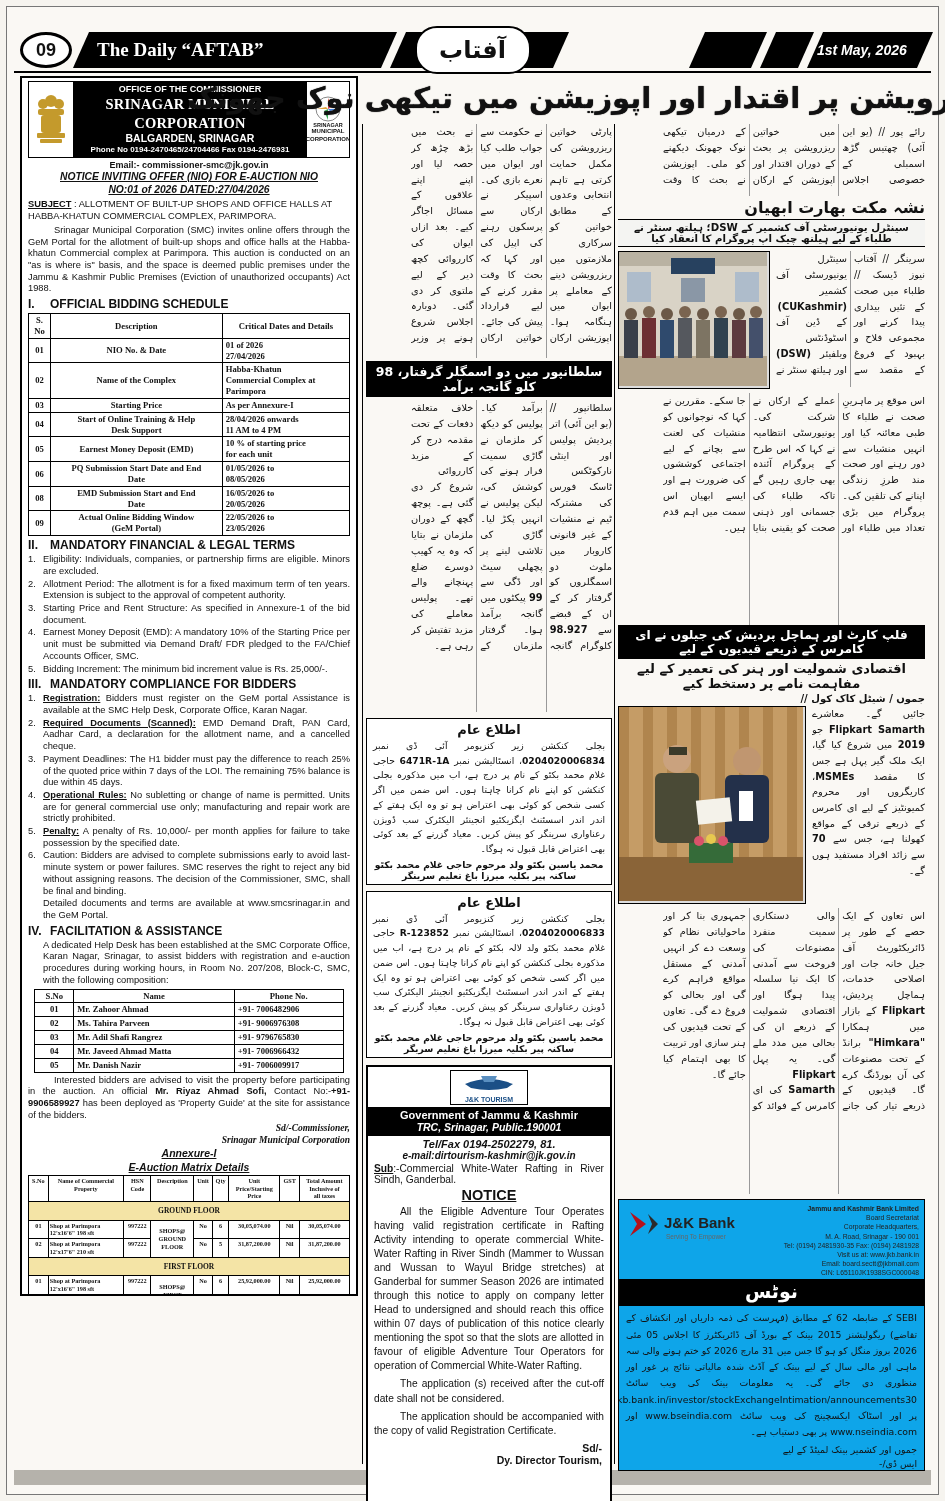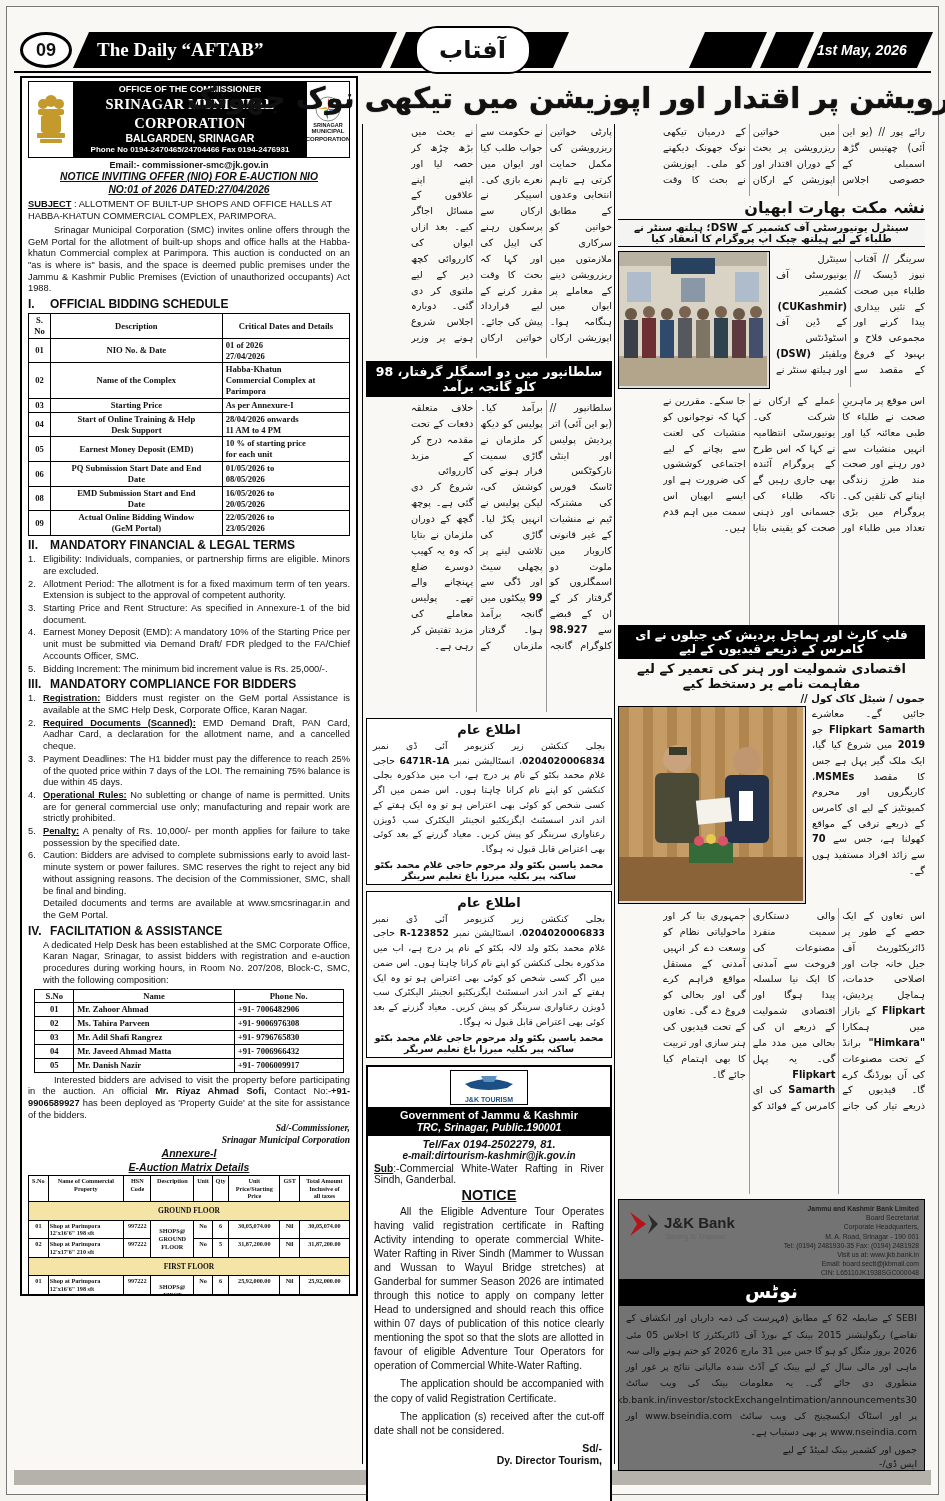--- a/index.html
+++ b/index.html
@@ -86,21 +86,21 @@
   .rightcol{position:absolute;left:618px;top:124px;width:307px;}
   .nashahead{direction:rtl;font-family:"DejaVu Sans",sans-serif;font-weight:bold;font-size:16px;text-align:right;margin-top:2px;}
   .subheadbar{border-top:1.5px solid #000;border-bottom:1.5px solid #000;background:#f4f4f2;direction:rtl;font-family:"DejaVu Sans",sans-serif;font-size:10.2px;font-weight:bold;text-align:center;padding:2px 1px;margin:2px 0 4px;}
   .photoflex{display:flex;gap:6px;}
   .photoframe{border:1px solid #000;background:#ddd;flex:none;}
   .fliphead1{font-size:12.2px;padding:3px 2px;}
   .fliphead2{direction:rtl;font-family:"DejaVu Sans",sans-serif;font-weight:bold;font-size:13px;text-align:center;margin:2px 0;}
   .dateline{direction:rtl;font-family:"DejaVu Sans",sans-serif;font-weight:bold;font-size:10px;text-align:right;margin:1px 0 2px;}
   .sidecol{font-size:9.8px;line-height:1.6;overflow:hidden;}
   
-  .bank{border:1.5px solid #000;margin-top:5px;background:#737373;height:272px;box-sizing:border-box;overflow:hidden;}
+  .bank{border:1.5px solid #000;margin-top:5px;background:#0ea5e9;height:272px;box-sizing:border-box;overflow:hidden;}
   .bank .toprow{display:flex;justify-content:space-between;align-items:flex-start;padding:4px 5px 2px;}
   .bank .addr{font-size:6.8px;line-height:1.35;text-align:right;color:#222;}
   .bank .addr .l0{font-weight:bold;}
   .bank .nbar{background:#000;color:#fff;text-align:center;font-family:"DejaVu Sans",sans-serif;font-weight:bold;font-size:19px;direction:rtl;padding:1px 0 4px;}
   .bank .bd{font-size:9.3px;line-height:1.75;padding:4px 7px 0;}
   .bank .sigs{display:flex;justify-content:space-between;align-items:flex-end;padding:2px 7px 0;direction:rtl;font-family:"DejaVu Sans",sans-serif;font-size:9.3px;line-height:1.55;}
   .tinytxt{font-size:6px;}
 </style>
 </head>
 <body>
@@ -461,22 +461,22 @@
       <div class="black3">
         <div class="g1">Government of Jammu &amp; Kashmir</div>
         <div class="g3">TRC, Srinagar, Public.190001</div>
       </div>
       <div class="tel">Tel/Fax 0194-2502279, 81.</div>
       <div class="eml">e-mail:dirtourism-kashmir@jk.gov.in</div>
       <div class="sub"><b>Sub</b><span>:-Commercial White-Water Rafting in River Sindh, Ganderbal.</span></div>
       <div class="nt">NOTICE</div>
       <div>
           <p class="ind">All the Eligible Adventure Tour Operates having valid registration certificate in Rafting Activity intending to operate commercial White-Water Rafting in River Sindh (Mammer to Wussan and Wussan to Wayul Bridge stretches) at Ganderbal for summer Season 2026 are intimated through this notice to apply on company letter Head to undersigned and should reach this office within 07 days of publication of this notice clearly mentioning the spot so that the slots are allotted in favour of eligible Adventure Tour Operators for operation of Commercial White-Water Rafting.</p>
+          <p class="ind">The application (s) received after the cut-off date shall not be considered.</p>
           <p class="ind">The application should be accompanied with the copy of valid Registration Certificate.</p>
-          <p class="ind">The application (s) received after the cut-off date shall not be considered.</p>
         </div>
       <div class="sd">
         <div>Sd/-</div>
         <div>Dy. Director Tourism,</div>
 
       </div>
 
     </div>
   </div>
 

